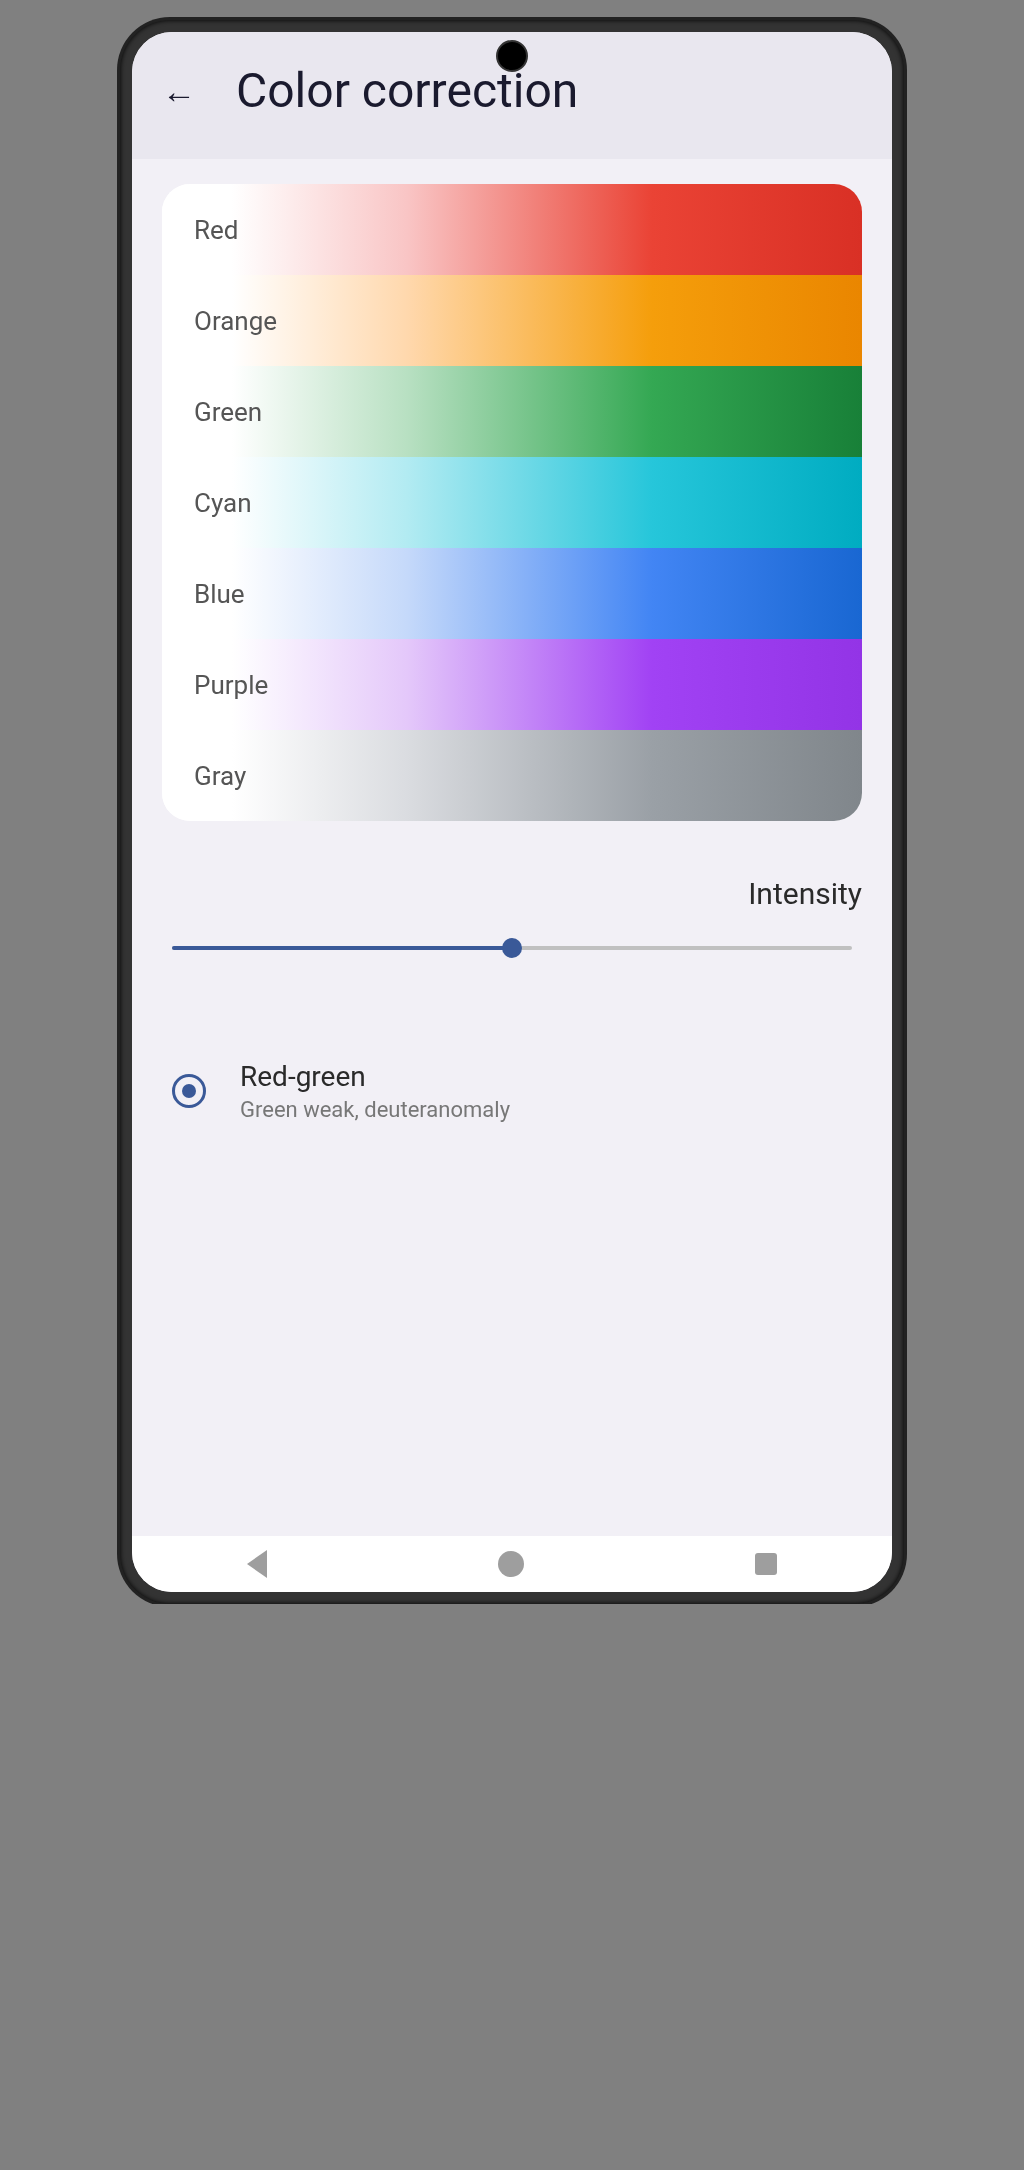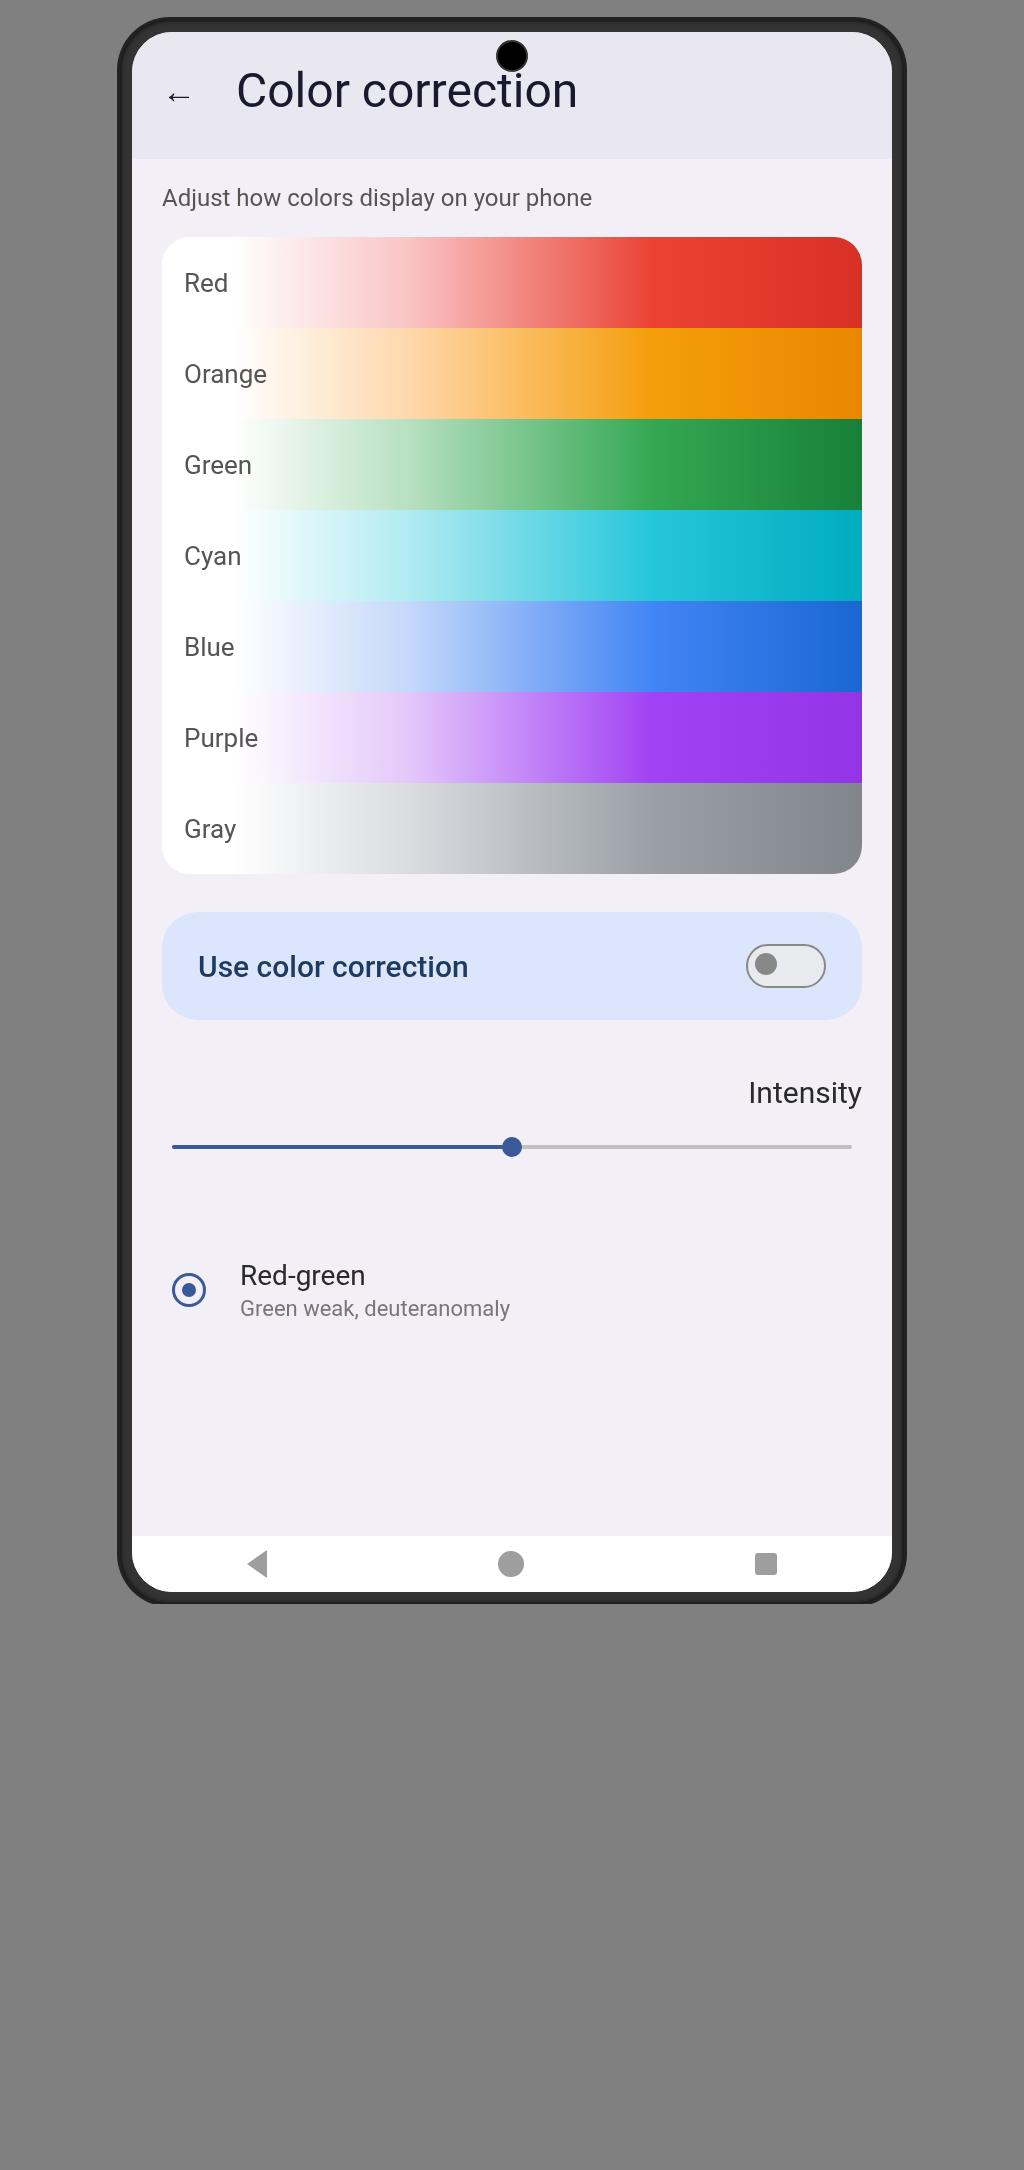--- a/index.html
+++ b/index.html
@@ -85,21 +85,21 @@
     }
     .color-palette {
       border-radius: 28px;
       overflow: hidden;
       background: #fff;
     }
     .color-row {
       height: 91px;
       display: flex;
       align-items: center;
-      padding-left: 22px;
+      padding-left: 32px;
       font-size: 26px;
       color: #555;
       position: relative;
     }
     .color-row span {
       position: relative;
       z-index: 2;
     }
     .gradient-bg {
       position: absolute;
@@ -279,21 +279,20 @@
   <div class="camera"></div>
   <div class="phone-screen">
 
 
     <div class="app-header">
       <span class="back-arrow">←</span>
       <span class="header-title">Color correction</span>
     </div>
 
     <div class="content">
-      <div class="subtitle">Adjust how colors display on your phone</div>
 
       <div class="color-palette">
         <div class="color-row">
           <div class="gradient-bg g-red"></div>
           <span>Red</span>
         </div>
         <div class="color-row">
           <div class="gradient-bg g-orange"></div>
           <span>Orange</span>
         </div>
@@ -312,26 +311,20 @@
         <div class="color-row">
           <div class="gradient-bg g-purple"></div>
           <span>Purple</span>
         </div>
         <div class="color-row">
           <div class="gradient-bg g-gray"></div>
           <span>Gray</span>
         </div>
       </div>
 
-      <div class="toggle-card">
-        <span class="toggle-label">Use color correction</span>
-        <div class="toggle-switch">
-          <div class="toggle-thumb"></div>
-        </div>
-      </div>
 
       <div class="intensity-section">
         <div class="intensity-label">Intensity</div>
         <div class="slider-track">
           <div class="slider-fill"></div>
           <div class="slider-thumb"></div>
         </div>
       </div>
 
       <div class="option-item">

